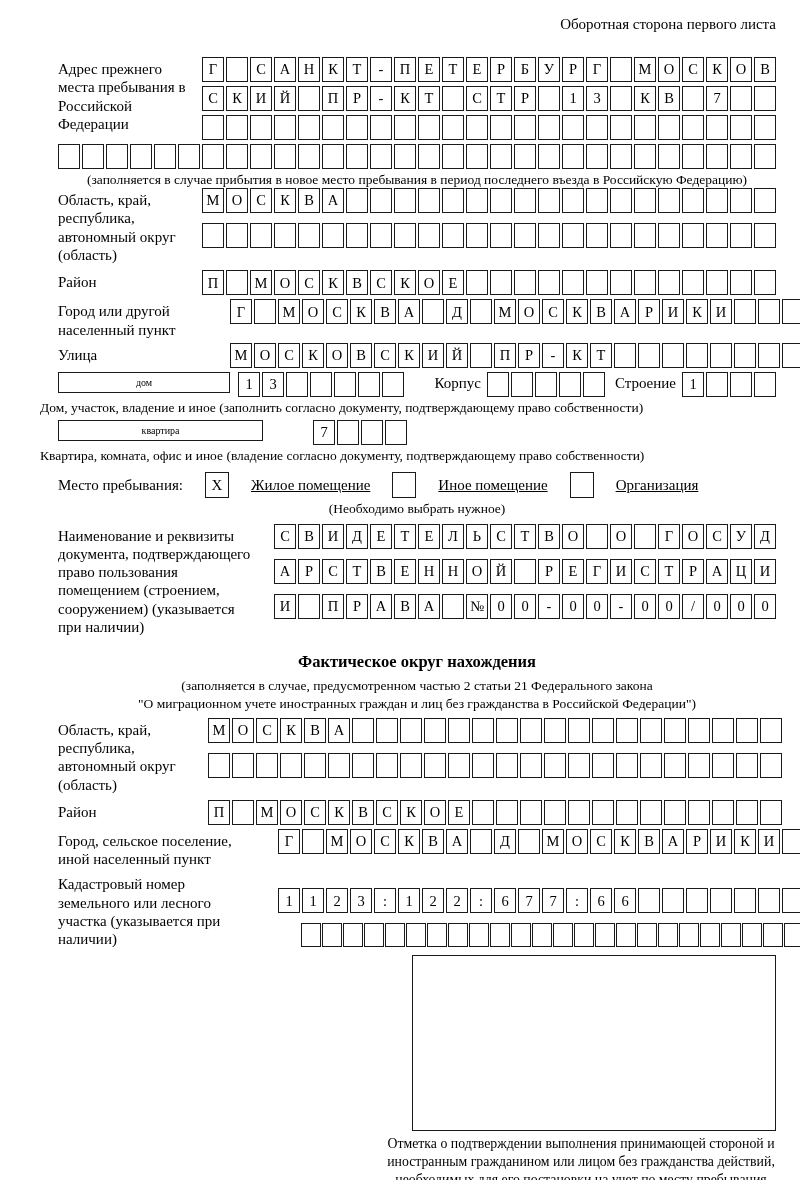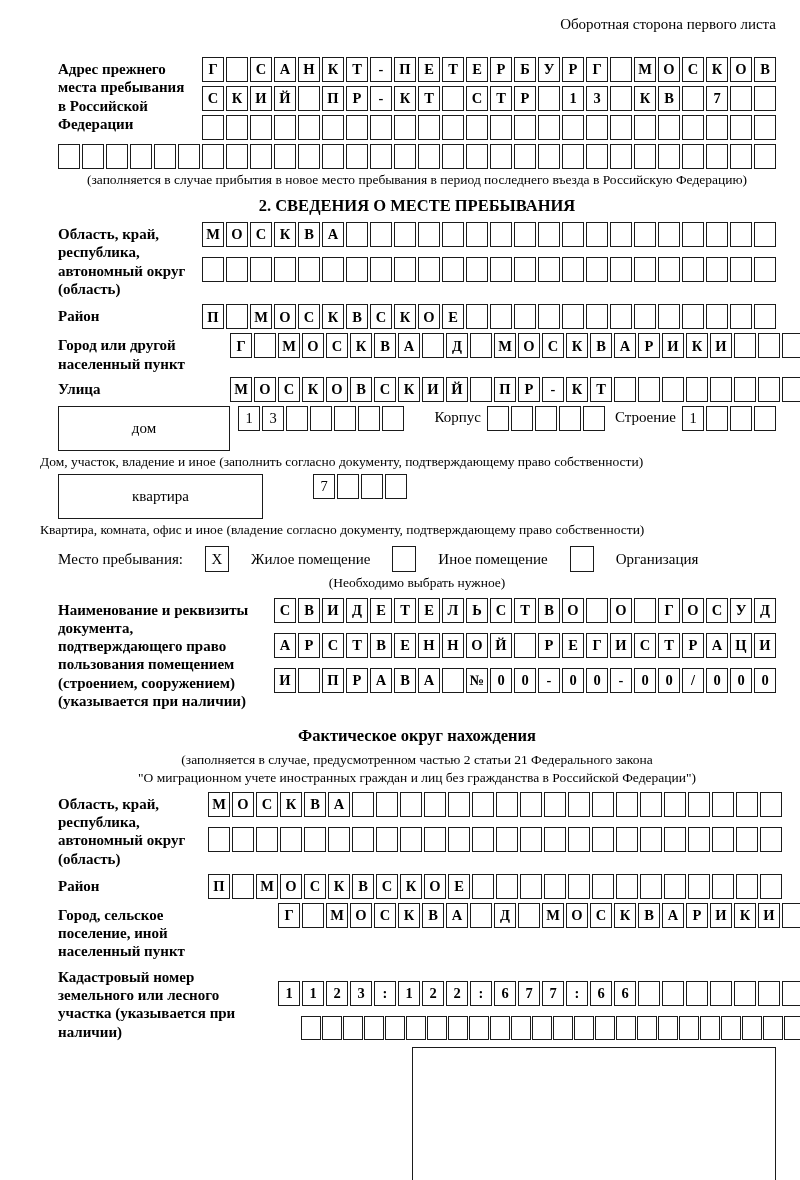--- a/index.html
+++ b/index.html
@@ -6,21 +6,21 @@
   html,body { background:#ffffff; }
   body {
     width:800px; height:1180px;
     font-family:"Liberation Serif", serif;
     color:#000;
     overflow:hidden;
   }
   .page { width:800px; height:1180px; padding:16px 24px 10px 58px; position:relative; }
   .page-header { text-align:right; font-size:15px; margin-bottom:24px; }
 
-  .field { display:flex; align-items:flex-start;font-weight:bold; }
+  .field { display:flex; align-items:flex-start; }
   .label { font-size:15px; line-height:1.22; padding-top:3px; }
   .rows { flex:1; display:flex; flex-direction:column; gap:4px; }
 
   .boxrow { display:flex; justify-content:flex-end; gap:2px; }
   .boxrow.left { justify-content:flex-start; }
   .cell {
     width:22px; height:25px; flex:0 0 22px;
     border:1.5px solid #1b1b1b; background:#fff;
     display:flex; align-items:center; justify-content:center;
     font-size:14.5px; line-height:1;
@@ -36,37 +36,37 @@
   .w130 { flex:0 0 130px; }
   .w150 { flex:0 0 150px; }
   .w178 { flex:0 0 178px; }
   .w198 { flex:0 0 198px; }
 
   .gap10 { gap:10px; }
   .mt4 { margin-top:4px;gap:42px; } .mt6 { margin-top:6px; }
 
   .house-row { display:flex; align-items:flex-start; margin-top:4px; }
   .wide-box {
-    border:1.5px solid #1b1b1b; height:45px;
+    border:1.5px solid #1b1b1b; height:21px;
     display:flex; align-items:center; justify-content:center;
-    font-size:15px;
+    font-size:10px;
   }
   .dom-box { width:172px; margin-right:8px; }
   .kv-box { width:205px; margin-right:8px;font-family:Liberation Serif, serif; }
   .inline-label { font-size:15px; padding:3px 6px 0 10px; white-space:nowrap; }
   .grow { flex:1; }
 
   .stay-row { display:flex; align-items:center; margin-top:8px; gap:22px; }
   .stay-label { font-size:15px; white-space:nowrap; }
   .checkbox {
     width:24px; height:26px; border:1.5px solid #1b1b1b;
     display:flex; align-items:center; justify-content:center;
     font-size:15px; flex:0 0 24px;
   }
-  .opt-label { font-size:15px; white-space:nowrap; }
+  .opt-label { font-size:15px; white-space:nowrap;text-decoration:underline; }
 
   .stamp-box {
     width:364px; height:176px; border:1.8px solid #1b1b1b;
     margin-left:auto; margin-top:6px; background:#fff;
   }
   .stamp-note {
     width:390px; margin-left:auto; margin-top:4px;
     font-size:13.8px; text-align:center; line-height:1.3;
   }
 </style>
@@ -187,21 +187,20 @@
       <div class="cell"></div>
       <div class="cell"></div>
       <div class="cell"></div>
       <div class="cell"></div>
       <div class="cell"></div>
       <div class="cell"></div>
       <div class="cell"></div>
     </div>
   <div class="note">(заполняется в случае прибытия в новое место пребывания в период последнего въезда в Российскую Федерацию)</div>
 
-  <div class="section-title">2. СВЕДЕНИЯ О МЕСТЕ ПРЕБЫВАНИЯ</div>
 
   <div class="field">
     <div class="label w130">Область, край, республика, автономный округ (область)</div>
     <div class="rows gap10">
       <div class="boxrow">
           <div class="cell">М</div>
           <div class="cell">О</div>
           <div class="cell">С</div>
           <div class="cell">К</div>
           <div class="cell">В</div>

